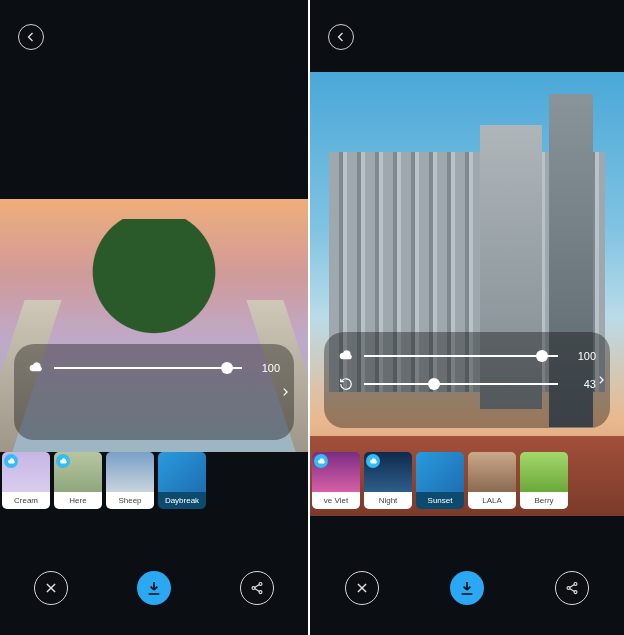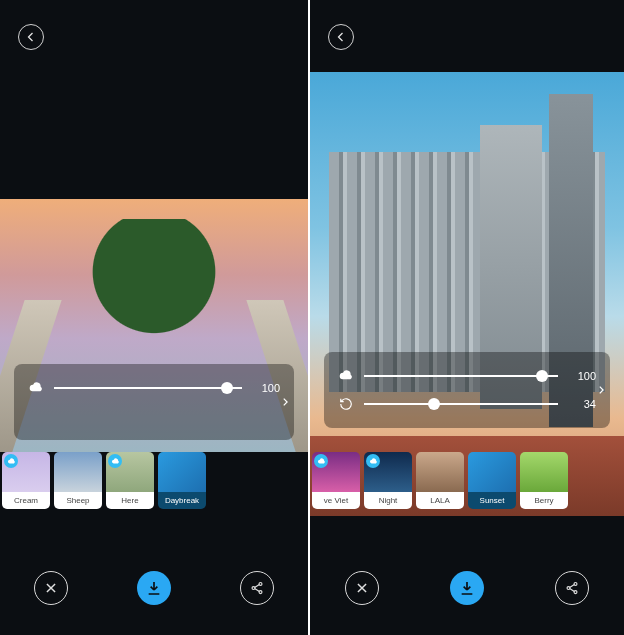--- a/index.html
+++ b/index.html
@@ -23,21 +23,21 @@
   .tree{position:absolute;left:25%;top:8%;width:50%;height:52%;background:radial-gradient(circle at 50% 40%,#2b5a2a 0 55%,transparent 56%);}
   .bridge-rail{position:absolute;bottom:0;height:60%;width:12%;background:linear-gradient(180deg,#cfc7b8,#9e9789);} 
   .bridge-rail.l{left:0;transform:skewX(-18deg);} .bridge-rail.r{right:0;transform:skewX(18deg);}
   .towers{position:absolute;left:6%;right:6%;top:18%;bottom:28%;background:
     repeating-linear-gradient(90deg,#9ea8ae 0 10px,#7f8a90 10px 14px,#b9c2c7 14px 18px);}
   .skyscraper{position:absolute;right:10%;top:5%;width:14%;bottom:20%;background:linear-gradient(180deg,#88939a,#5a646b);}
   .skyscraper2{position:absolute;right:26%;top:12%;width:20%;bottom:24%;background:linear-gradient(180deg,#aeb6ba,#808a90);}
   .balustrade{position:absolute;left:0;right:0;bottom:0;height:18%;background:linear-gradient(180deg,#a3503b,#7b3a29);}
 
   
-  .ctrl{position:absolute;left:14px;right:14px;height:76px;background:rgba(0,0,0,.35);border-radius:8px;padding:10px 14px 8px;}
+  .ctrl{position:absolute;left:14px;right:14px;height:96px;background:rgba(0,0,0,.35);border-radius:20px;padding:10px 14px 8px;}
   .left .ctrl{bottom:12px;} .right .ctrl{bottom:88px;}
   .row{display:flex;align-items:center;height:28px;gap:10px;position:relative;}
   .ic{width:16px;height:16px;display:flex;align-items:center;justify-content:center;flex:0 0 16px;}
   .ic svg{display:block;}
   .track{flex:1;height:2px;background:#ffffff;position:relative;border:none;}
   .knob{position:absolute;top:50%;width:12px;height:12px;border-radius:50%;background:#fff;transform:translate(-50%,-50%);}
   .val{flex:0 0 28px;text-align:right;color:#fff;font-size:11px;}
   .chev{position:absolute;right:0;top:50%;transform:translateY(-50%);width:18px;height:38px;display:flex;align-items:center;justify-content:center;cursor:pointer;}
 
   
@@ -112,31 +112,31 @@
         <div class="filt">
           <div class="thumb t-lav"></div>
           <div class="cloud-badge">
             <svg width="9" height="7" viewBox="0 0 24 18" fill="#fff">
               <path d="M7 14a5 5 0 0 1 .6-9.97A6 6 0 0 1 19 7a4 4 0 0 1-.5 7H7z"></path>
             </svg>
           </div>
           <div class="lbl">Cream</div>
         </div>
         <div class="filt">
+          <div class="thumb t-sage"></div>
+          <div class="cloud-badge">
+            <svg width="9" height="7" viewBox="0 0 24 18" fill="#fff">
+              <path d="M7 14a5 5 0 0 1 .6-9.97A6 6 0 0 1 19 7a4 4 0 0 1-.5 7H7z"></path>
+            </svg>
+          </div>
+          <div class="lbl">Here</div>
+        </div>
+        <div class="filt">
           <div class="thumb t-sheep"></div>
           <div class="lbl">Sheep</div>
-        </div>
-        <div class="filt">
-          <div class="thumb t-sage"></div>
-          <div class="cloud-badge">
-            <svg width="9" height="7" viewBox="0 0 24 18" fill="#fff">
-              <path d="M7 14a5 5 0 0 1 .6-9.97A6 6 0 0 1 19 7a4 4 0 0 1-.5 7H7z"></path>
-            </svg>
-          </div>
-          <div class="lbl">Here</div>
         </div>
         <div class="filt sel">
           <div class="thumb t-daybreak"></div>
           <div class="lbl">Daybreak</div>
         </div>
       </div>
 
     <div class="actions">
       <div class="act ring">
         <svg width="14" height="14" viewBox="0 0 24 24" stroke="#e0e0e0" stroke-width="2.5" fill="none">
@@ -188,21 +188,21 @@
         <div class="row">
           <span class="ic">
             <svg width="14" height="14" viewBox="0 0 24 24" fill="none" stroke="#fff" stroke-width="2">
                 <path d="M3 12a9 9 0 1 0 3-6.7L3 8"></path>
                 <path d="M3 3v5h5"></path>
               </svg>
           </span>
           <div class="track">
             <div class="knob" style="left:36%"></div>
           </div>
-          <span class="val">34</span>
+          <span class="val">43</span>
         </div>
         <div class="chev">
           <svg width="10" height="16" viewBox="0 0 24 24" fill="none" stroke="#fff" stroke-width="3">
               <path d="M9 4l8 8-8 8"></path>
             </svg>
         </div>
       </div>
     </div>
 
     <div class="strip" id="strip-right">
@@ -217,27 +217,27 @@
         </div>
         <div class="filt">
           <div class="thumb t-night"></div>
           <div class="cloud-badge">
             <svg width="9" height="7" viewBox="0 0 24 18" fill="#fff">
               <path d="M7 14a5 5 0 0 1 .6-9.97A6 6 0 0 1 19 7a4 4 0 0 1-.5 7H7z"></path>
             </svg>
           </div>
           <div class="lbl">Night</div>
         </div>
-        <div class="filt">
-          <div class="thumb t-lala"></div>
-          <div class="lbl">LALA</div>
-        </div>
         <div class="filt sel">
           <div class="thumb t-sunset"></div>
           <div class="lbl">Sunset</div>
+        </div>
+        <div class="filt">
+          <div class="thumb t-lala"></div>
+          <div class="lbl">LALA</div>
         </div>
         <div class="filt">
           <div class="thumb t-berry"></div>
           <div class="lbl">Berry</div>
         </div>
       </div>
 
     <div class="actions">
       <div class="act ring">
         <svg width="14" height="14" viewBox="0 0 24 24" stroke="#e0e0e0" stroke-width="2.5" fill="none">

